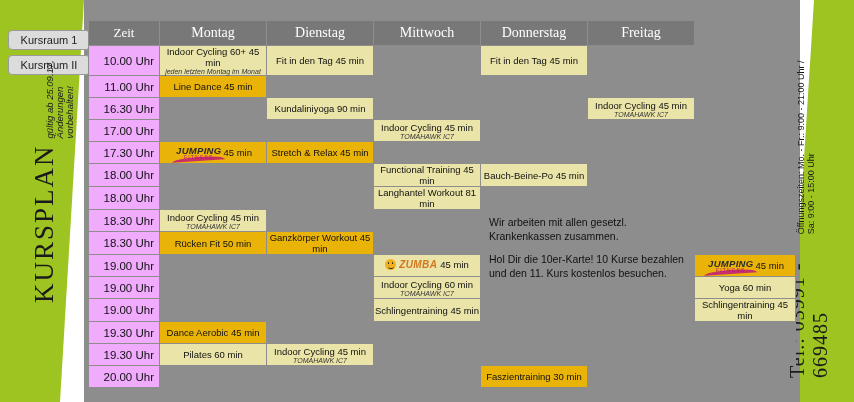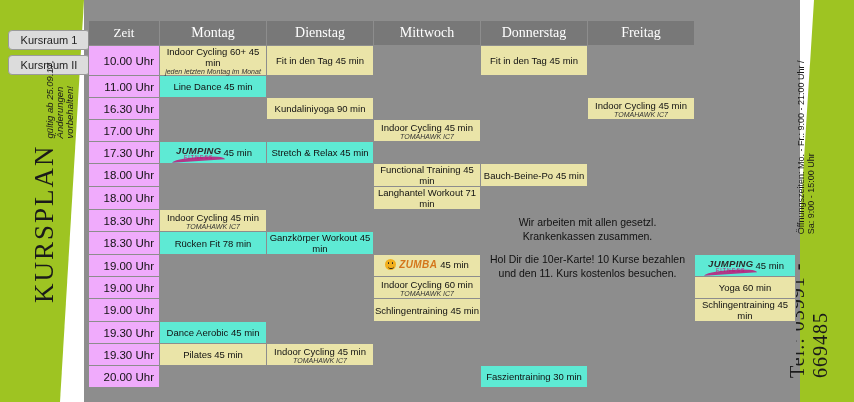--- a/index.html
+++ b/index.html
@@ -63,27 +63,27 @@
   tbody td{
     border:1px solid #8d8d8d;height:21px;font-size:9.5px;color:#111;
     text-align:center;vertical-align:middle;
   }
   td.time{
     background:#f0abfc;color:#111;font-size:11.5px;text-align:right;
     padding-right:5px;font-family:Liberation Sans, sans-serif;
   }
   td.empty{background:#8d8d8d;}
   td.c-cream{background:#eae4a8;}
-  td.c-grey{background:#5eead4;}
+  td.c-grey{background:#eab308;}
   .sub{display:block;font-size:7px;font-style:italic;color:#333;line-height:1.05;}
   .cellline{line-height:1.05;}
 
   
   td.info{
-    background:#8d8d8d;color:#111;font-size:10.5px;text-align:center;
+    background:#8d8d8d;color:#111;font-size:10.5px;text-align:left;
     vertical-align:top;padding:6px 8px;line-height:1.32;
   }
   td.info p{margin:0 0 9px 0;}
 
   
   .zumba{display:inline-flex;align-items:center;gap:3px;justify-content:flex-start;}
   .smiley{width:11px;height:11px;border-radius:50%;background:#f2b01e;display:inline-block;position:relative;}
   .smiley:before{content:"";position:absolute;left:2.5px;top:3px;width:1.6px;height:1.6px;border-radius:50%;background:#222;box-shadow:4px 0 0 #222;}
   .smiley:after{content:"";position:absolute;left:2.5px;top:6px;width:6px;height:3px;border-bottom:1.3px solid #222;border-radius:0 0 6px 6px;}
   .zumba-word{font-weight:bold;font-style:italic;font-size:10px;color:#d4761c;letter-spacing:.4px;}
@@ -186,37 +186,37 @@
           <td class="empty"></td>
           <td class="empty"></td>
           <td class="c-cream"><span class="cellline">Functional Training 45 min</span></td>
           <td class="c-cream"><span class="cellline">Bauch-Beine-Po 45 min</span></td>
           <td class="empty"></td>
         </tr>
         <tr>
           <td class="time">18.00 Uhr</td>
           <td class="empty"></td>
           <td class="empty"></td>
-          <td class="c-cream"><span class="cellline">Langhantel Workout 71 min</span></td>
+          <td class="c-cream"><span class="cellline">Langhantel Workout 81 min</span></td>
           <td class="empty"></td>
           <td class="empty"></td>
         </tr>
         <tr>
           <td class="time">18.30 Uhr</td>
           <td class="c-cream"><span class="cellline">Indoor Cycling 45 min</span><span class="sub">TOMAHAWK IC7</span></td>
           <td class="empty"></td>
           <td class="empty"></td>
           <td class="info" colspan="2" rowspan="7">
             <p>Wir arbeiten mit allen gesetzl. Krankenkassen zusammen.</p>
             <p>Hol Dir die 10er-Karte! 10 Kurse bezahlen und den 11. Kurs kostenlos besuchen.</p>
           </td>
         </tr>
         <tr>
           <td class="time">18.30 Uhr</td>
-          <td class="c-grey"><span class="cellline">Rücken Fit 78 min</span></td>
+          <td class="c-grey"><span class="cellline">Rücken Fit 50 min</span></td>
           <td class="c-grey"><span class="cellline">Ganzkörper Workout 45 min</span></td>
           <td class="empty"></td>
         </tr>
         <tr>
           <td class="time">19.00 Uhr</td>
           <td class="empty"></td>
           <td class="empty"></td>
           <td class="c-cream"><span class="zumba">
               <span class="smiley"></span>
               <span class="zumba-word">ZUMBA</span>
@@ -243,21 +243,21 @@
         </tr>
         <tr>
           <td class="time">19.30 Uhr</td>
           <td class="c-grey"><span class="cellline">Dance Aerobic 45 min</span></td>
           <td class="empty"></td>
           <td class="empty"></td>
           <td class="empty"></td>
         </tr>
         <tr>
           <td class="time">19.30 Uhr</td>
-          <td class="c-cream"><span class="cellline">Pilates 45 min</span></td>
+          <td class="c-cream"><span class="cellline">Pilates 60 min</span></td>
           <td class="c-cream"><span class="cellline">Indoor Cycling 45 min</span><span class="sub">TOMAHAWK IC7</span></td>
           <td class="empty"></td>
           <td class="empty"></td>
         </tr>
         <tr>
           <td class="time">20.00 Uhr</td>
           <td class="empty"></td>
           <td class="empty"></td>
           <td class="empty"></td>
           <td class="c-grey"><span class="cellline">Faszientraining 30 min</span></td>

